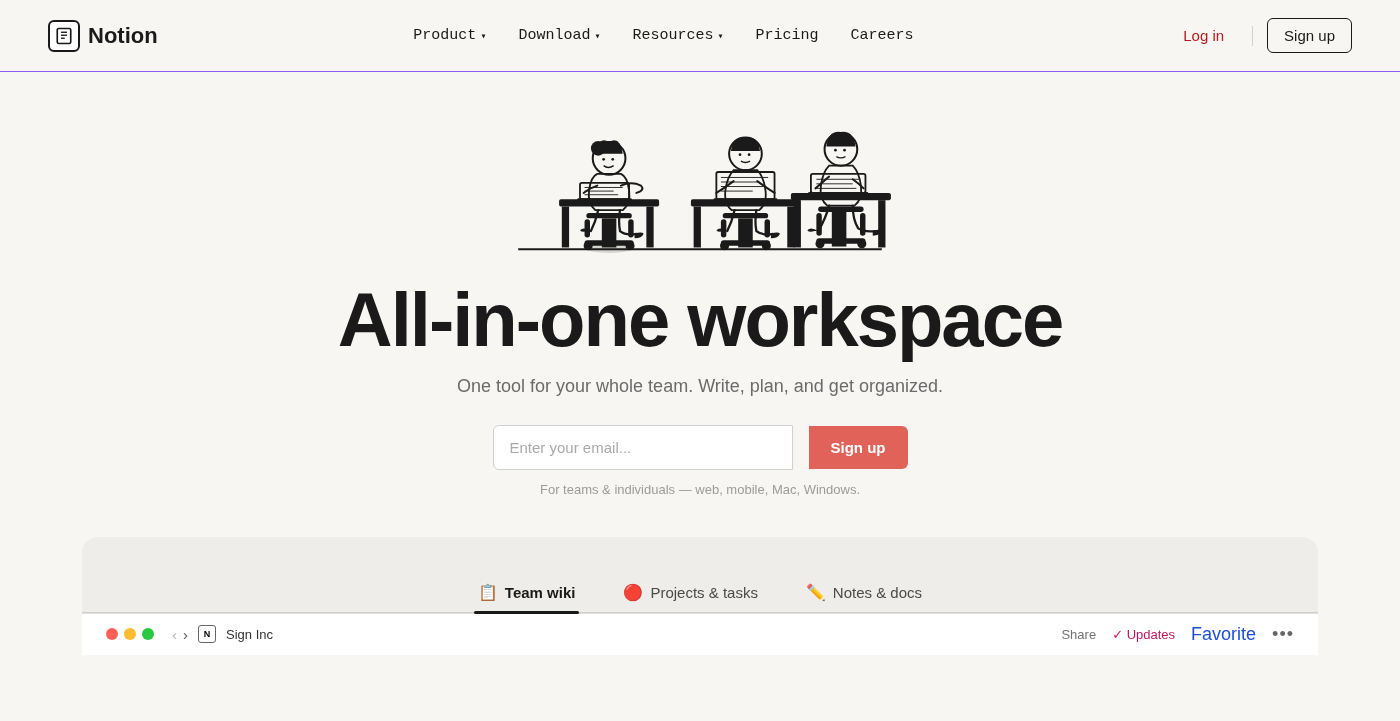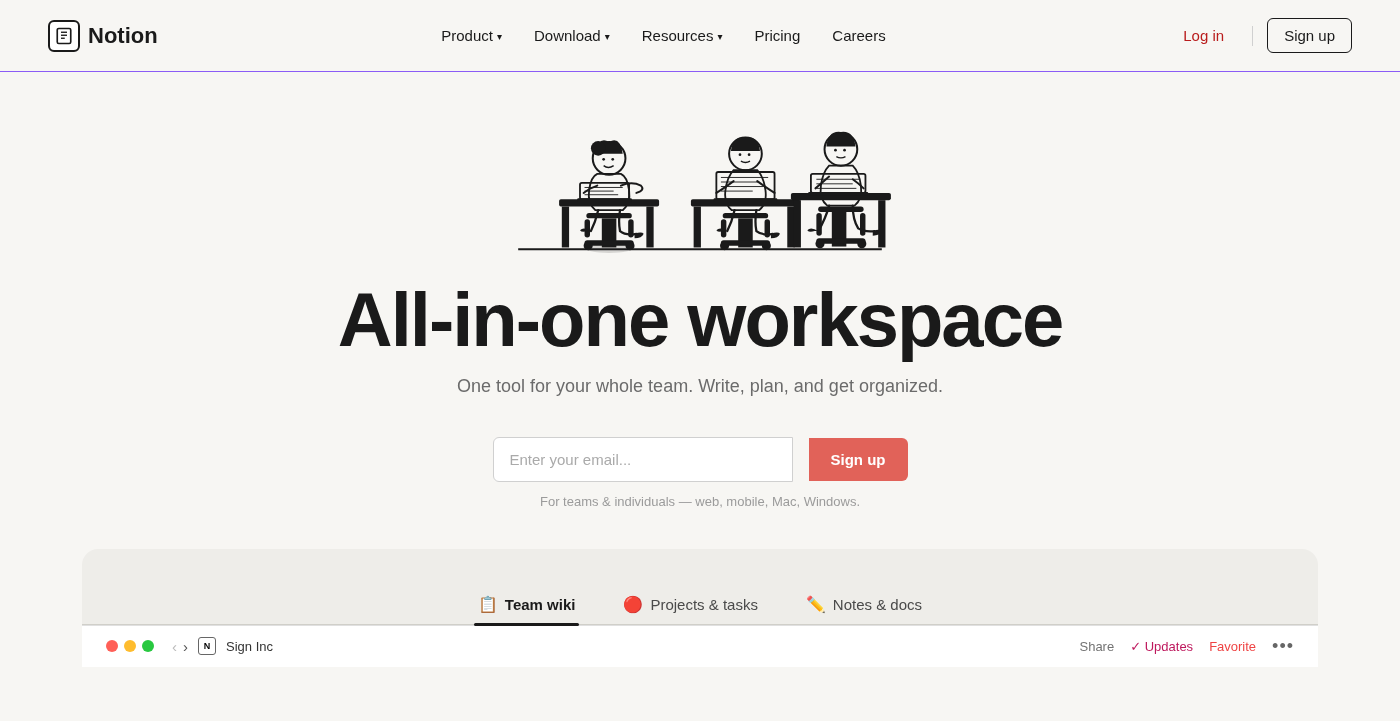--- a/index.html
+++ b/index.html
@@ -68,20 +68,21 @@
       gap: 4px;
       padding: 8px 14px;
       font-size: 15px;
       font-weight: 500;
       color: #1a1a1a;
       cursor: pointer;
       border-radius: 6px;
       text-decoration: none;
       background: none;
       border: none;
+      font-family: Liberation Mono, monospace;
     }
 
     .chevron {
       font-size: 10px;
       margin-top: 1px;
     }
 
     .nav-right {
       display: flex;
       align-items: center;
@@ -141,21 +142,21 @@
       text-align: center;
       letter-spacing: -2px;
       line-height: 1.05;
       margin-bottom: 16px;
     }
 
     .hero-subtitle {
       font-size: 18px;
       color: #6b6b6b;
       text-align: center;
-      margin-bottom: 40px;
+      margin-bottom: 28px;
     }
 
     .hero-form {
       display: flex;
       gap: 16px;
       align-items: center;
       margin-bottom: 12px;
     }
 
     .hero-email-input {
@@ -502,17 +503,17 @@
       <span style="font-size:15px;color:#555;cursor:pointer;">›</span>
     </div>
 
     <div class="bottom-bar-logo">N</div>
 
     <span style="font-size:13px;font-weight:500;color:#333;">Sign Inc</span>
 
     <div class="bottom-bar-right">
       <span style="font-size:13px;color:#737373;cursor:pointer;">Share</span>
       <span style="font-size:13px;color:#be185d;cursor:pointer;">✓ Updates</span>
-      <span style="font-size:13px;color:#ef4444;cursor:pointer;">Favorite</span>
+      <span style="font-size:18px;color:#1d4ed8;cursor:pointer;">Favorite</span>
       <span style="font-size:18px;color:#666;cursor:pointer;letter-spacing:1px;">•••</span>
     </div>
   </div>
 </div>
 
 </body></html>

